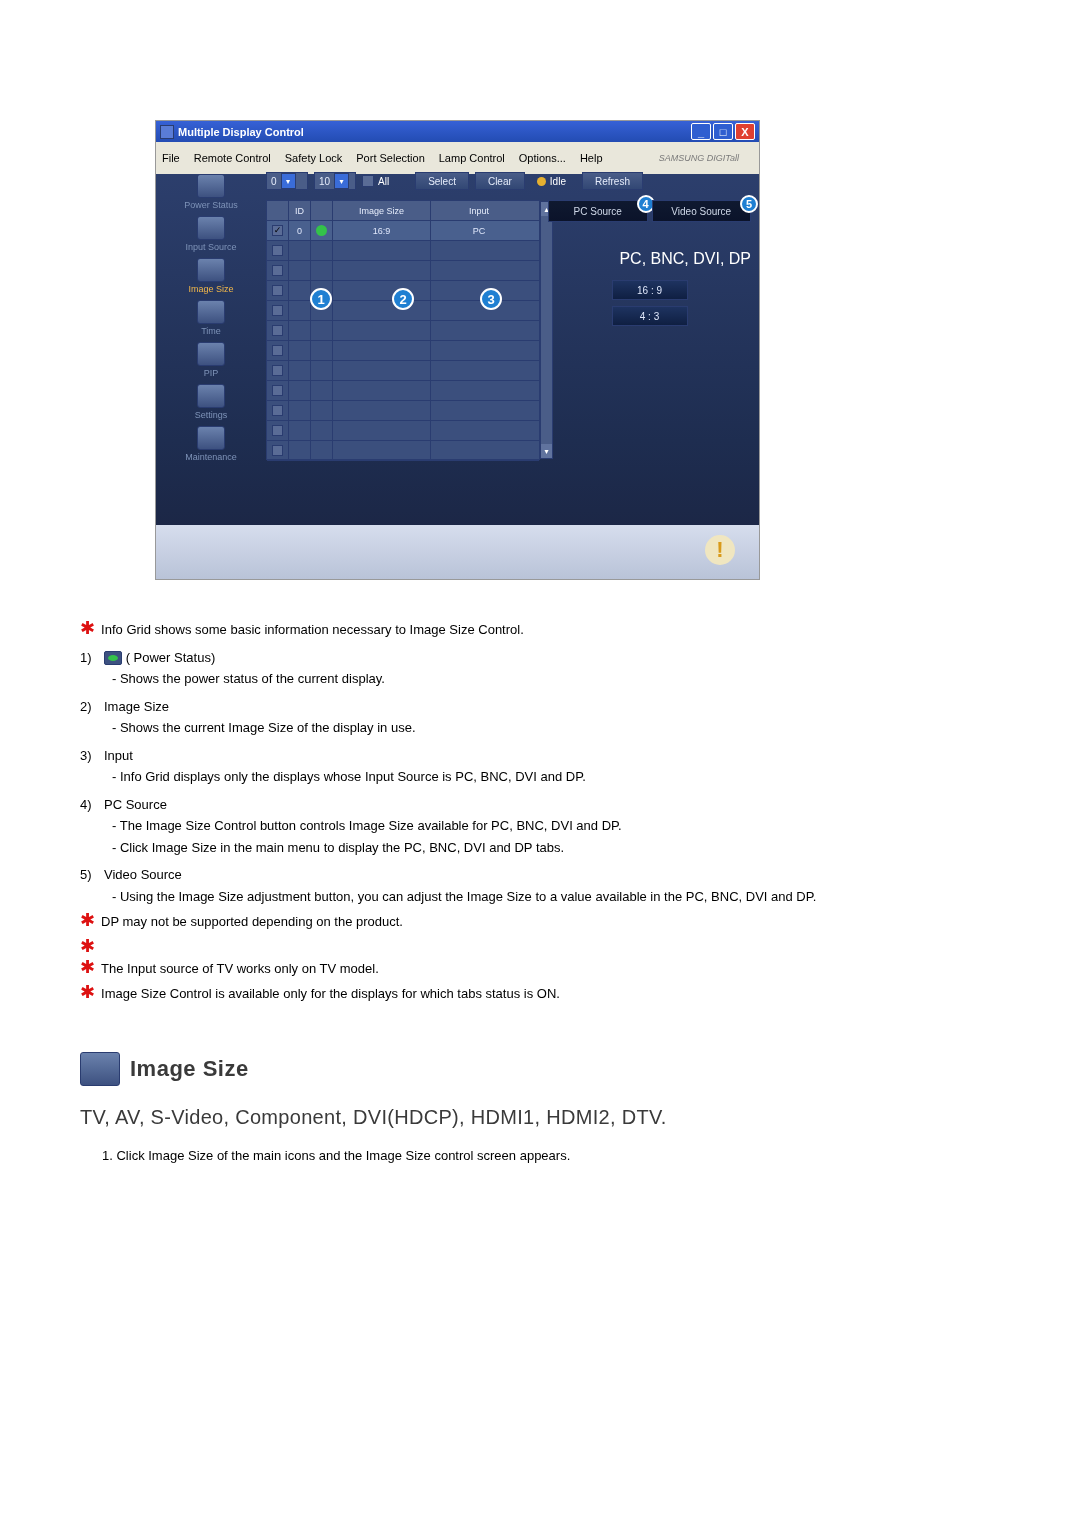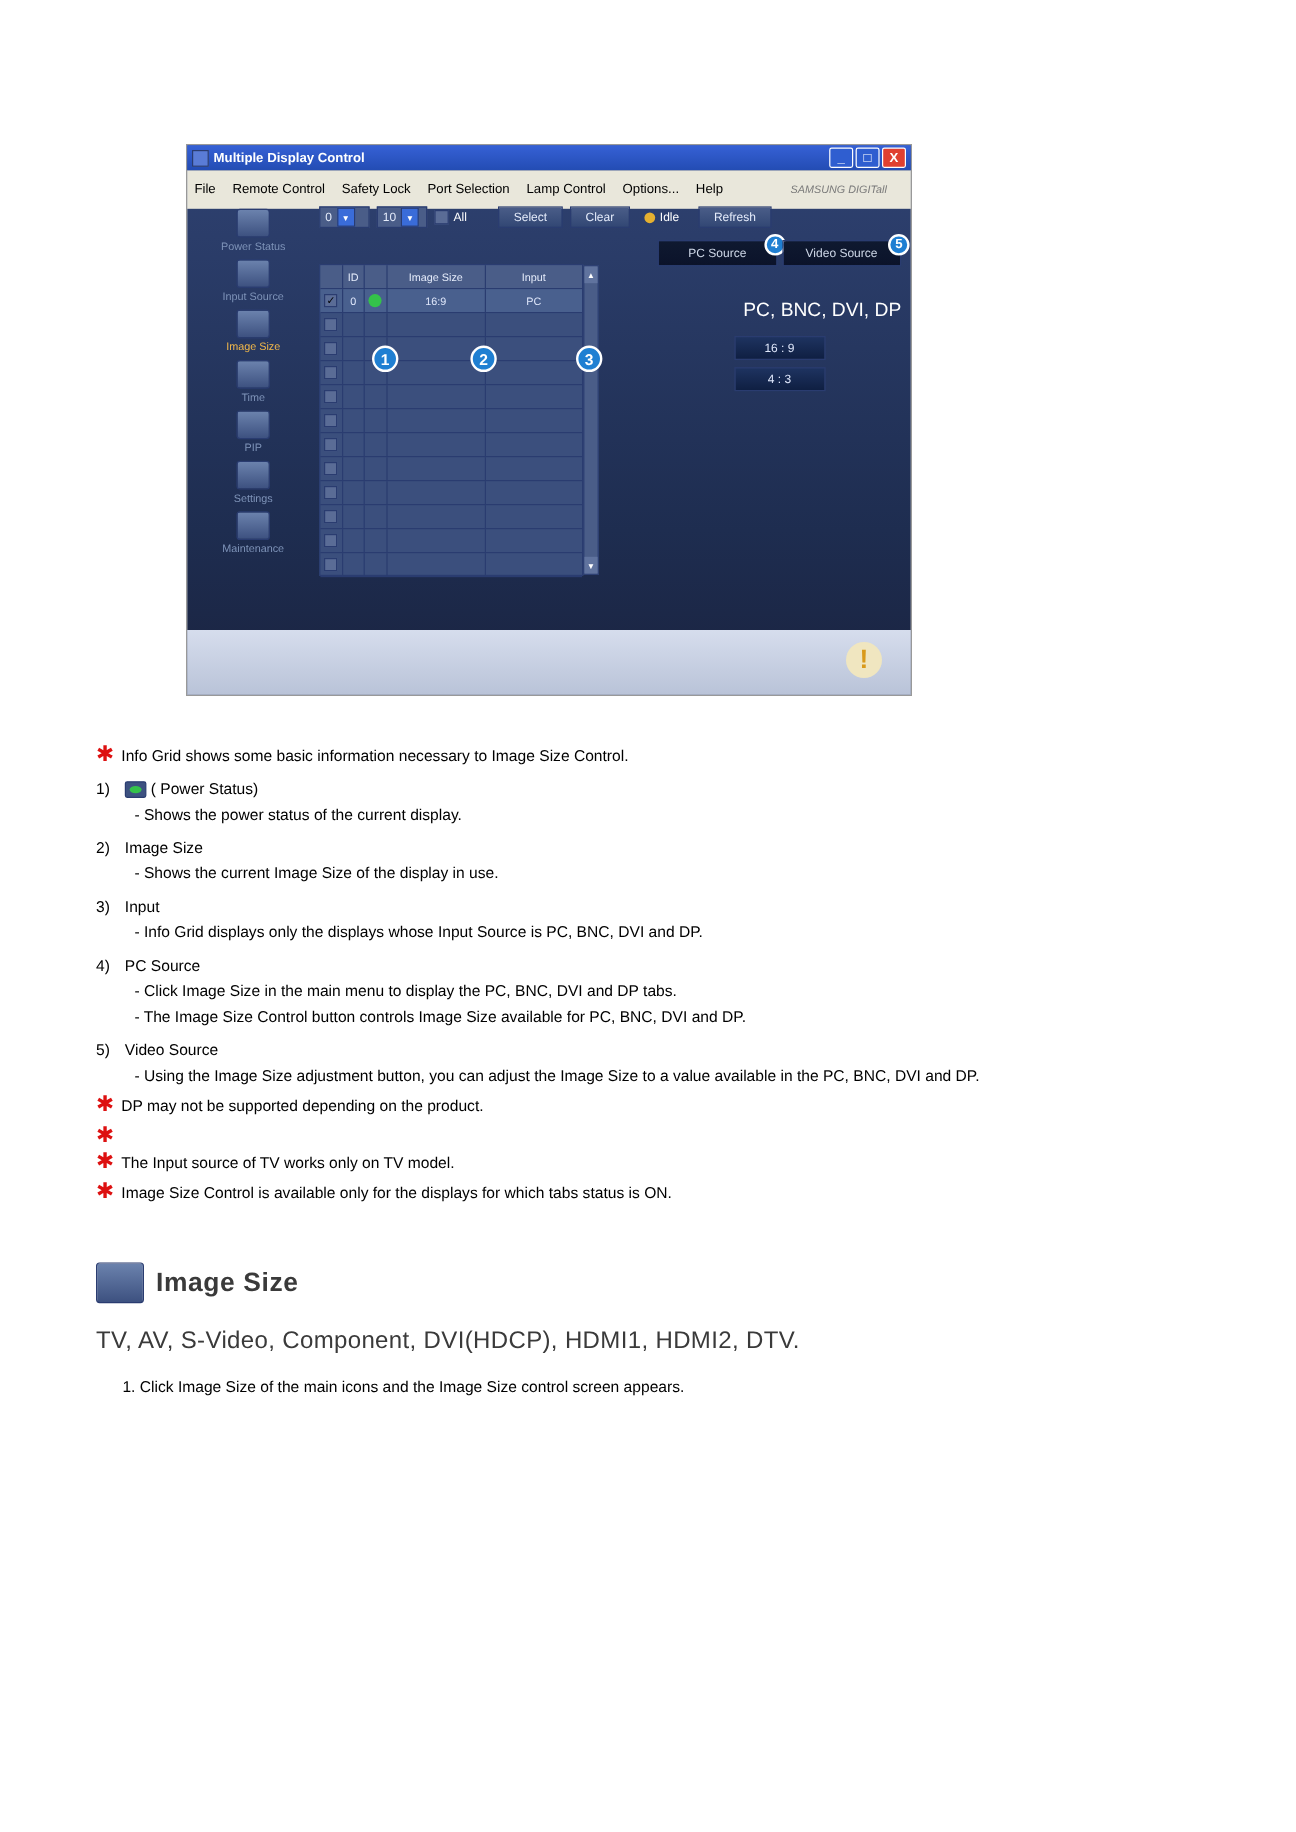--- a/index.html
+++ b/index.html
@@ -64,22 +64,22 @@
   .side-item .icon {
     width:28px; height:24px; margin: 0 auto;
     background: linear-gradient(180deg,#6b82ad,#3d5180);
     border:1px solid #2a3c70; border-radius:3px;
   }
   .side-item .label { font-size:9px; margin-top:2px; color:#7e93b8; }
   .side-item.active .label { color:#f2b84a; }
 
   
   .grid {
-    position:absolute; top:36px; left:110px; width:220px; height:260px;
-    background:#3b4f7d; border:1px solid #2a3c70;margin-top:20px;
+    position:absolute; top:36px; left:110px; width:274px; height:260px;
+    background:#3b4f7d; border:1px solid #2a3c70;
   }
   .grid-head, .grid-row {
     display:flex; height:20px; align-items:center;
     border-bottom:1px solid #2a3c70;
   }
   .grid-head { background:#4a5d88; color:#e5ecfb; }
   .grid-cell { border-right:1px solid #2a3c70; display:flex; align-items:center; justify-content:center; height:100%; font-size:9px; }
   .gc1 { width:22px; }
   .gc2 { width:22px; }
   .gc3 { width:22px; }
@@ -416,22 +416,22 @@
     <div class="ol-num">
         <span class="n">3)</span>
         <span>Input</span>
       </div>
     <div class="sub">- Info Grid displays only the displays whose Input Source is PC, BNC, DVI and DP.</div>
 
     <div class="ol-num">
         <span class="n">4)</span>
         <span>PC Source</span>
       </div>
+    <div class="sub">- The Image Size Control button controls Image Size available for PC, BNC, DVI and DP.</div>
     <div class="sub">- Click Image Size in the main menu to display the PC, BNC, DVI and DP tabs.</div>
-    <div class="sub">- The Image Size Control button controls Image Size available for PC, BNC, DVI and DP.</div>
 
     <div class="ol-num">
         <span class="n">5)</span>
         <span>Video Source</span>
       </div>
     <div class="sub">- Using the Image Size adjustment button, you can adjust the Image Size to a value available in the PC, BNC, DVI and DP.</div>
 
     <div class="star-line">
         <span class="star">✱</span>
         <span>DP may not be supported depending on the product.</span>

